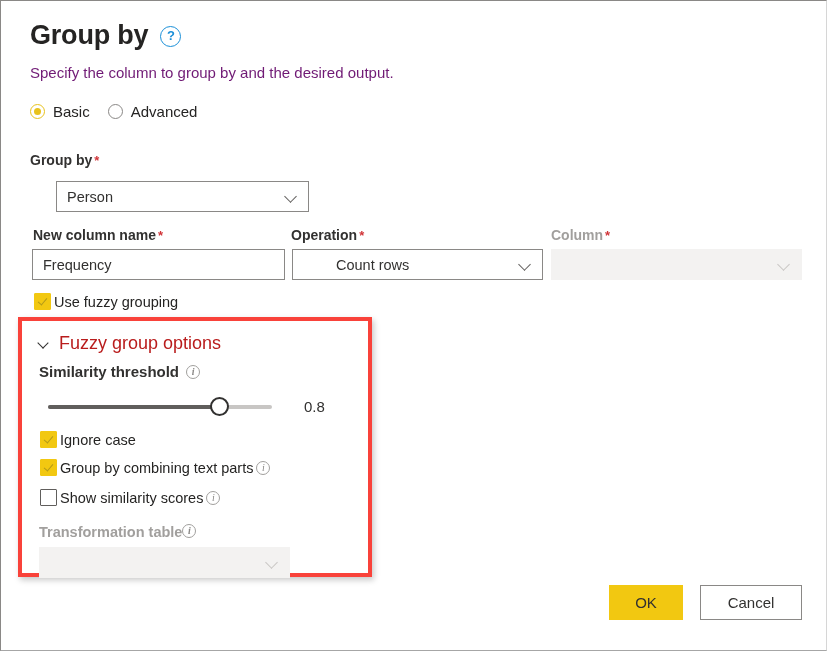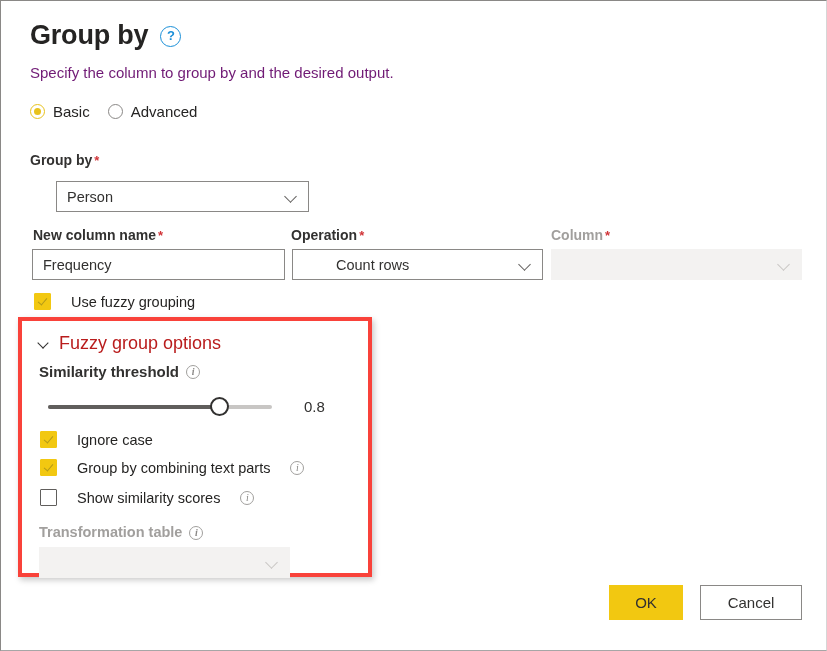--- a/index.html
+++ b/index.html
@@ -183,21 +183,21 @@
   #oper-label    { position: absolute; left: 290px; top: 225px; }
   #oper-combo    { position: absolute; left: 291px; top: 248px; width: 251px; padding-left: 43px; }
 
   #column-label  { position: absolute; left: 550px; top: 225px; }
   #column-combo  { position: absolute; left: 550px; top: 248px; width: 251px; }
 
   
   .cbrow {
     display: flex;
     align-items: center;
-    gap: 20px;
+    gap: 3px;
     cursor: pointer;
   }
   .cbox {
     width: 17px;
     height: 17px;
     box-sizing: border-box;
     border: 1.4px solid #605e5c;
     background: #ffffff;
     position: relative;
     flex: none;
@@ -345,22 +345,21 @@
 
   #cb-ignore-case    { position: absolute; left: 18px; top: 110px; }
   #cb-combine-parts  { position: absolute; left: 18px; top: 138px; }
   #cb-show-scores    { position: absolute; left: 18px; top: 168px; }
 
   #tt-label {
     position: absolute;
     left: 17px;
     top: 203px;
     display: flex;
-    align-items: flex-end;
-    gap: 7px;
+    align-items: flex-start;
     font-size: 14.5px;
     font-weight: 600;
     color: #a19f9d;
   }
   #tt-combo {
     position: absolute;
     left: 17px;
     top: 226px;
     width: 251px;
   }

